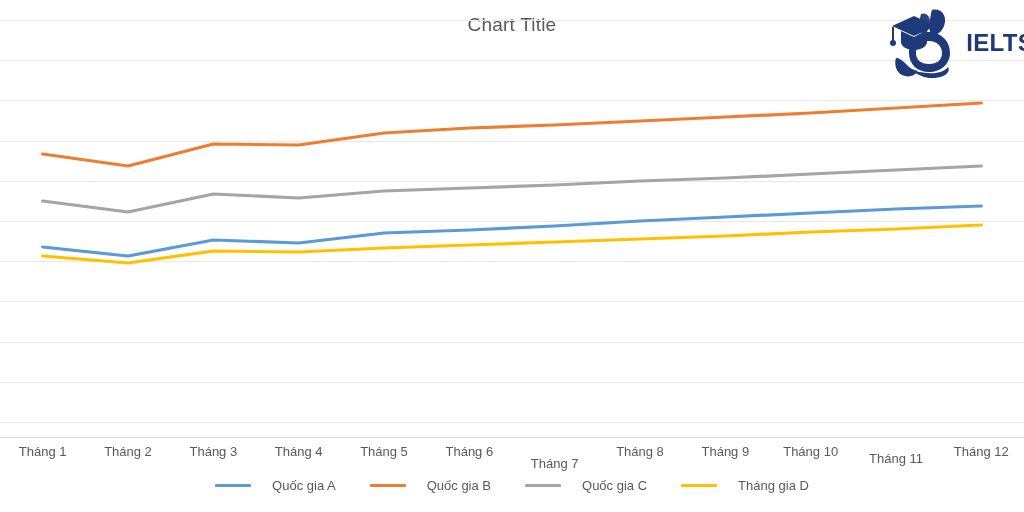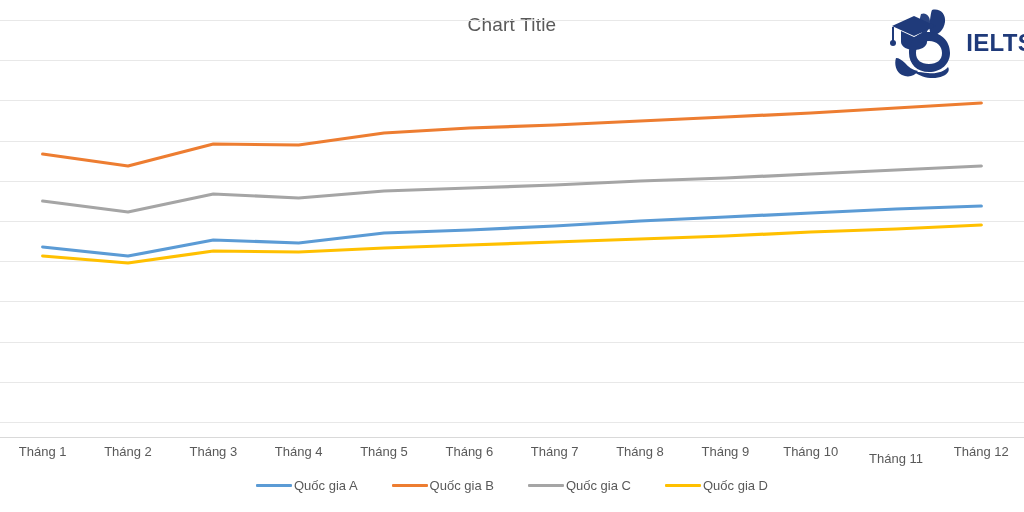--- a/index.html
+++ b/index.html
@@ -102,21 +102,21 @@
     top: 478px;
     width: 1024px;
     display: flex;
     justify-content: center;
     align-items: center;
     gap: 34px;
   }
   .legend-item {
     display: flex;
     align-items: center;
-    gap: 2px;
+    gap: 21px;
   }
   .legend-swatch {
     display: block;
     width: 36px;
     height: 3px;
     border-radius: 1px;
   }
   .legend-label {
     font-size: 13px;
     color: #595959;
@@ -185,21 +185,21 @@
 
   <div id="axis-line"></div>
 
   <div id="category-axis">
       <div class="cat-label" style="left: 42.6667px;">Tháng 1</div>
       <div class="cat-label" style="left: 128px;">Tháng 2</div>
       <div class="cat-label" style="left: 213.333px;">Tháng 3</div>
       <div class="cat-label" style="left: 298.667px;">Tháng 4</div>
       <div class="cat-label" style="left: 384px;">Tháng 5</div>
       <div class="cat-label" style="left: 469.333px;">Tháng 6</div>
-      <div class="cat-label" style="left: 554.667px;">Tháng 7</div>
+      <div class="cat-label" style="left: 554.667px; margin-top: 12px;">Tháng 7</div>
       <div class="cat-label" style="left: 640px;">Tháng 8</div>
       <div class="cat-label" style="left: 725.333px;">Tháng 9</div>
       <div class="cat-label" style="left: 810.667px;">Tháng 10</div>
       <div class="cat-label" style="left: 896px; margin-top: 7px;">Tháng 11</div>
       <div class="cat-label" style="left: 981.333px;">Tháng 12</div>
     </div>
 
   <div id="legend">
       <div class="legend-item">
         <span class="legend-swatch" style="background: rgb(91, 155, 213);"></span>
@@ -208,21 +208,21 @@
       <div class="legend-item">
         <span class="legend-swatch" style="background: rgb(237, 125, 49);"></span>
         <span class="legend-label">Quốc gia B</span>
       </div>
       <div class="legend-item">
         <span class="legend-swatch" style="background: rgb(165, 165, 165);"></span>
         <span class="legend-label">Quốc gia C</span>
       </div>
       <div class="legend-item">
         <span class="legend-swatch" style="background: rgb(255, 192, 0);"></span>
-        <span class="legend-label">Quốc gia D</span>
+        <span class="legend-label">Tháng gia D</span>
       </div>
     </div>
 
   <div id="logo">
     <svg id="logo-mark" viewBox="0 0 72 74">
       <g fill="#1F3A7A">
 
         <path d="M44 4 C52 2 58 8 57 16 C56 24 50 29 44 30 C41 26 41 20 42 14 C42.6 10 43 6 44 4 Z"></path>
         <path d="M33 8 C38 6 42 10 42 16 C42 22 39 27 35 29 C32 25 31 18 32 12 Z" opacity="0.95"></path>
 

